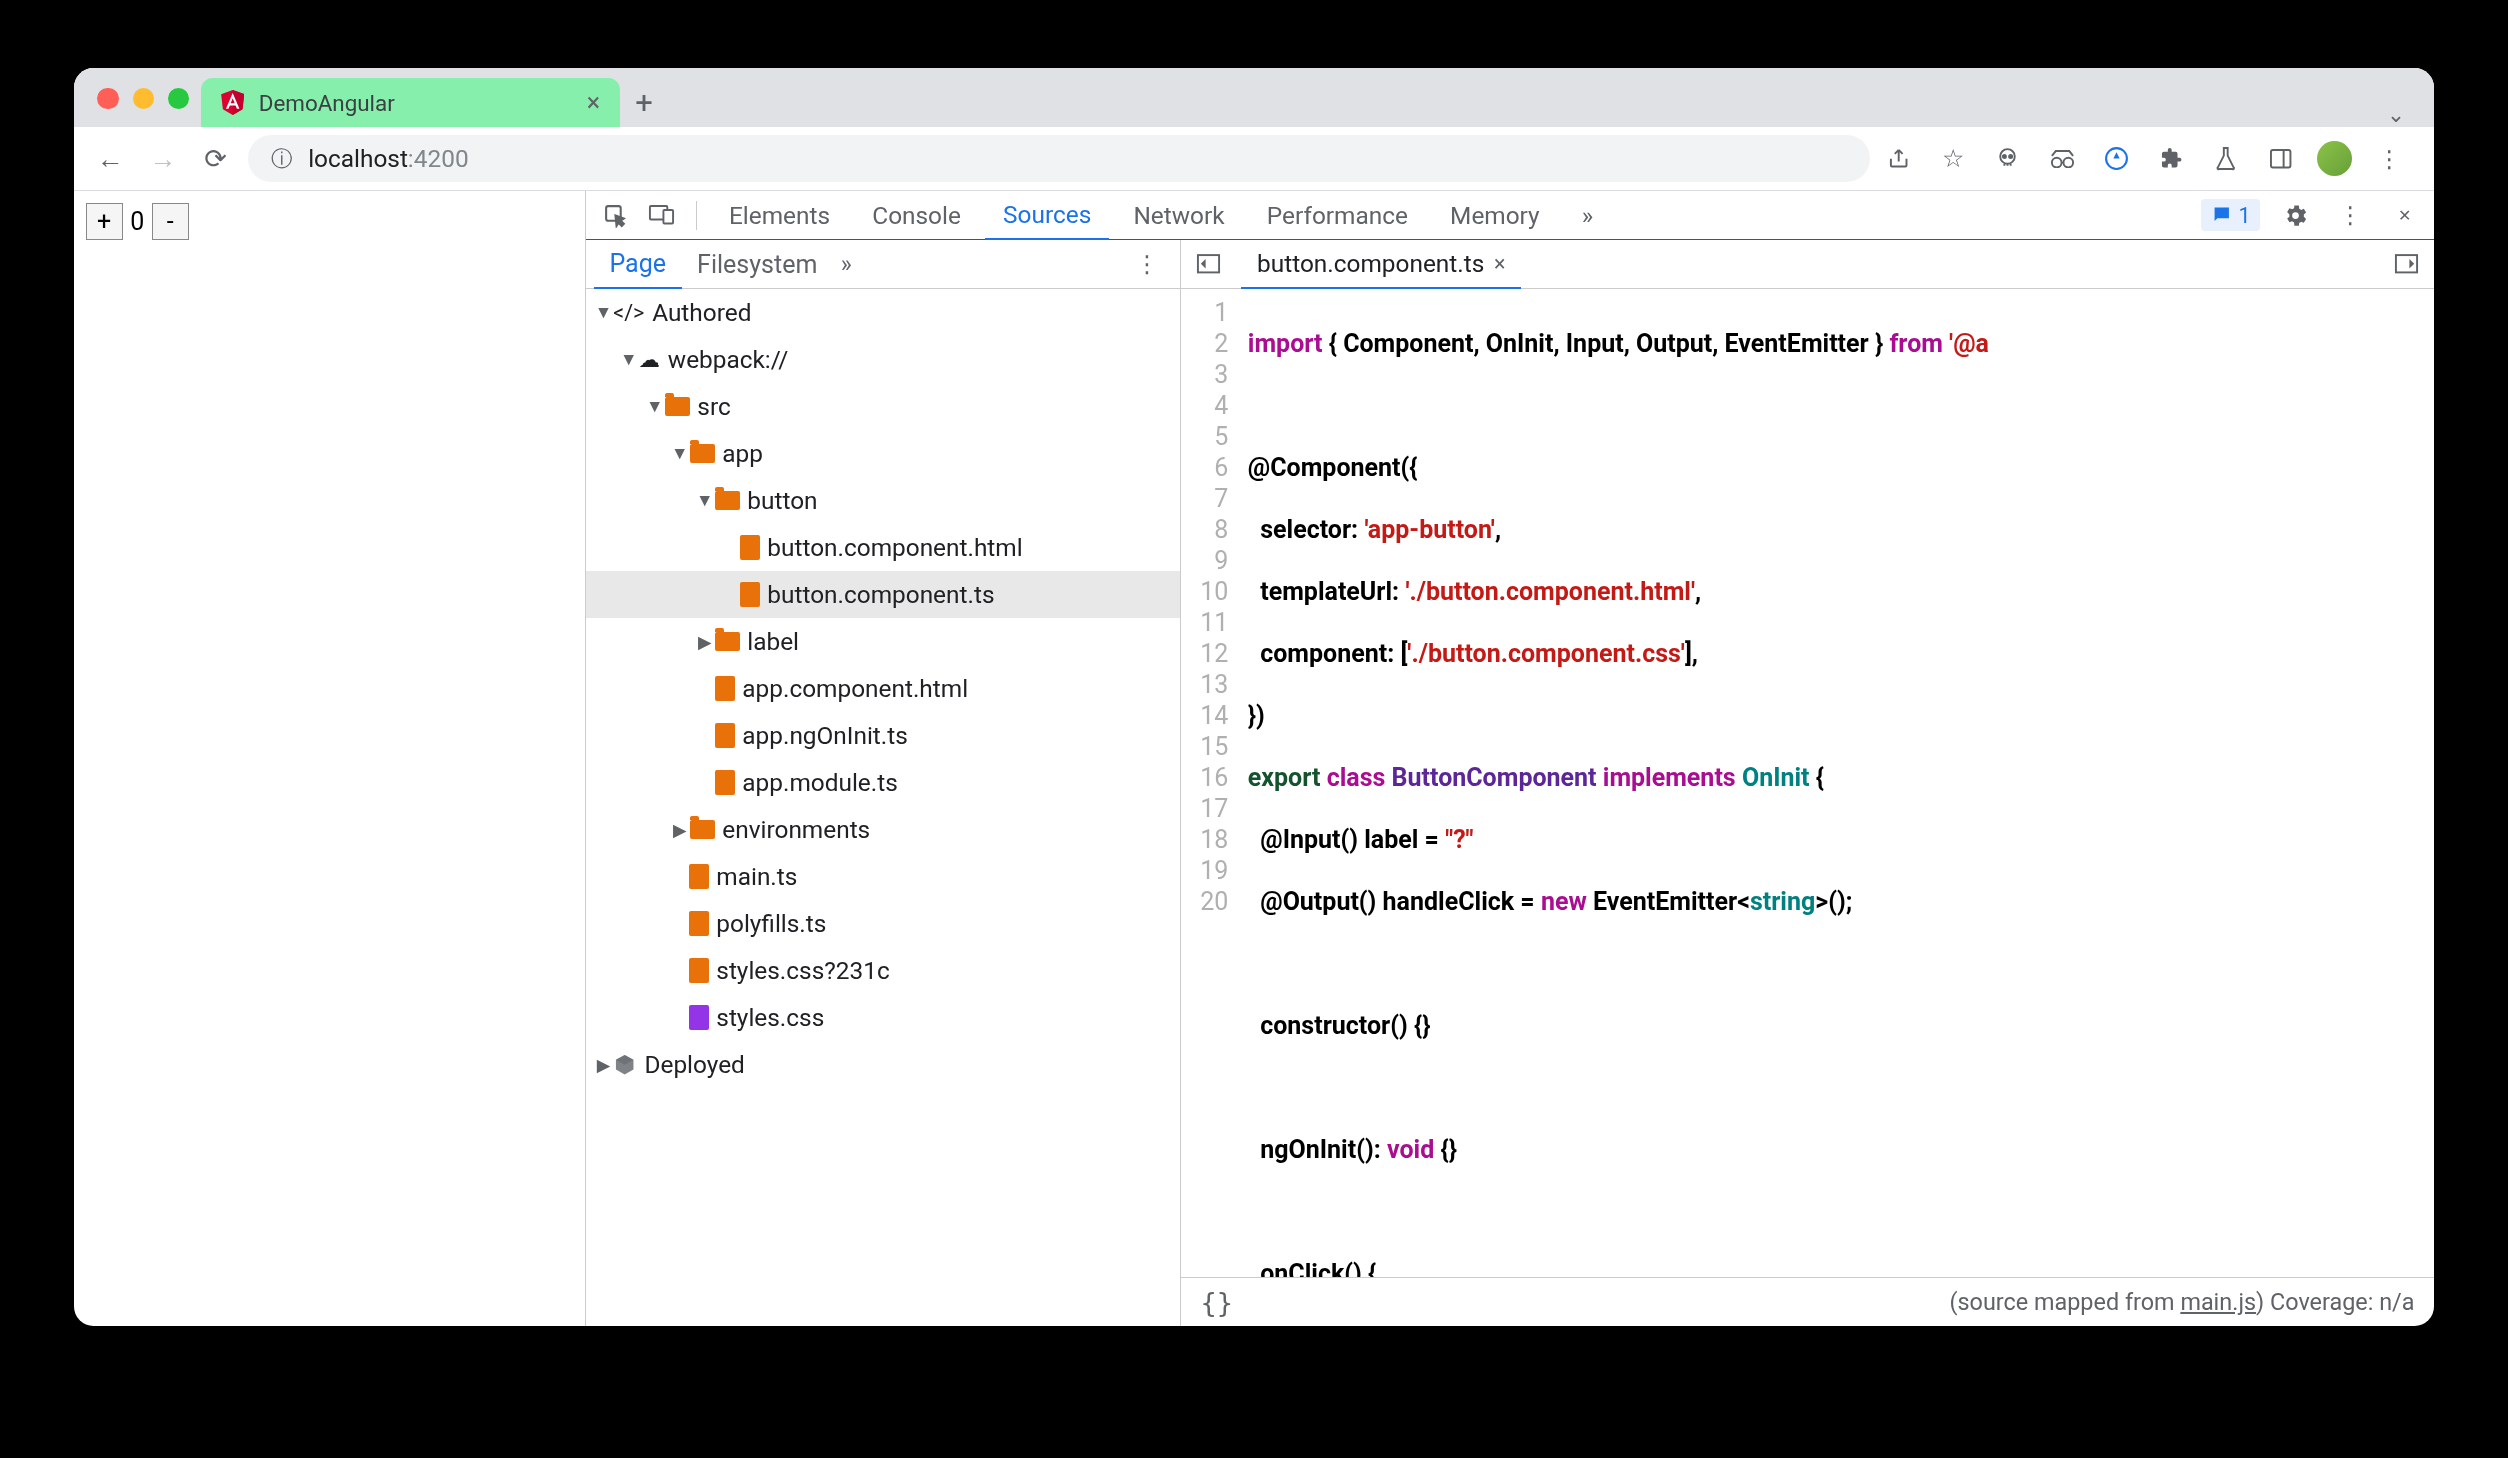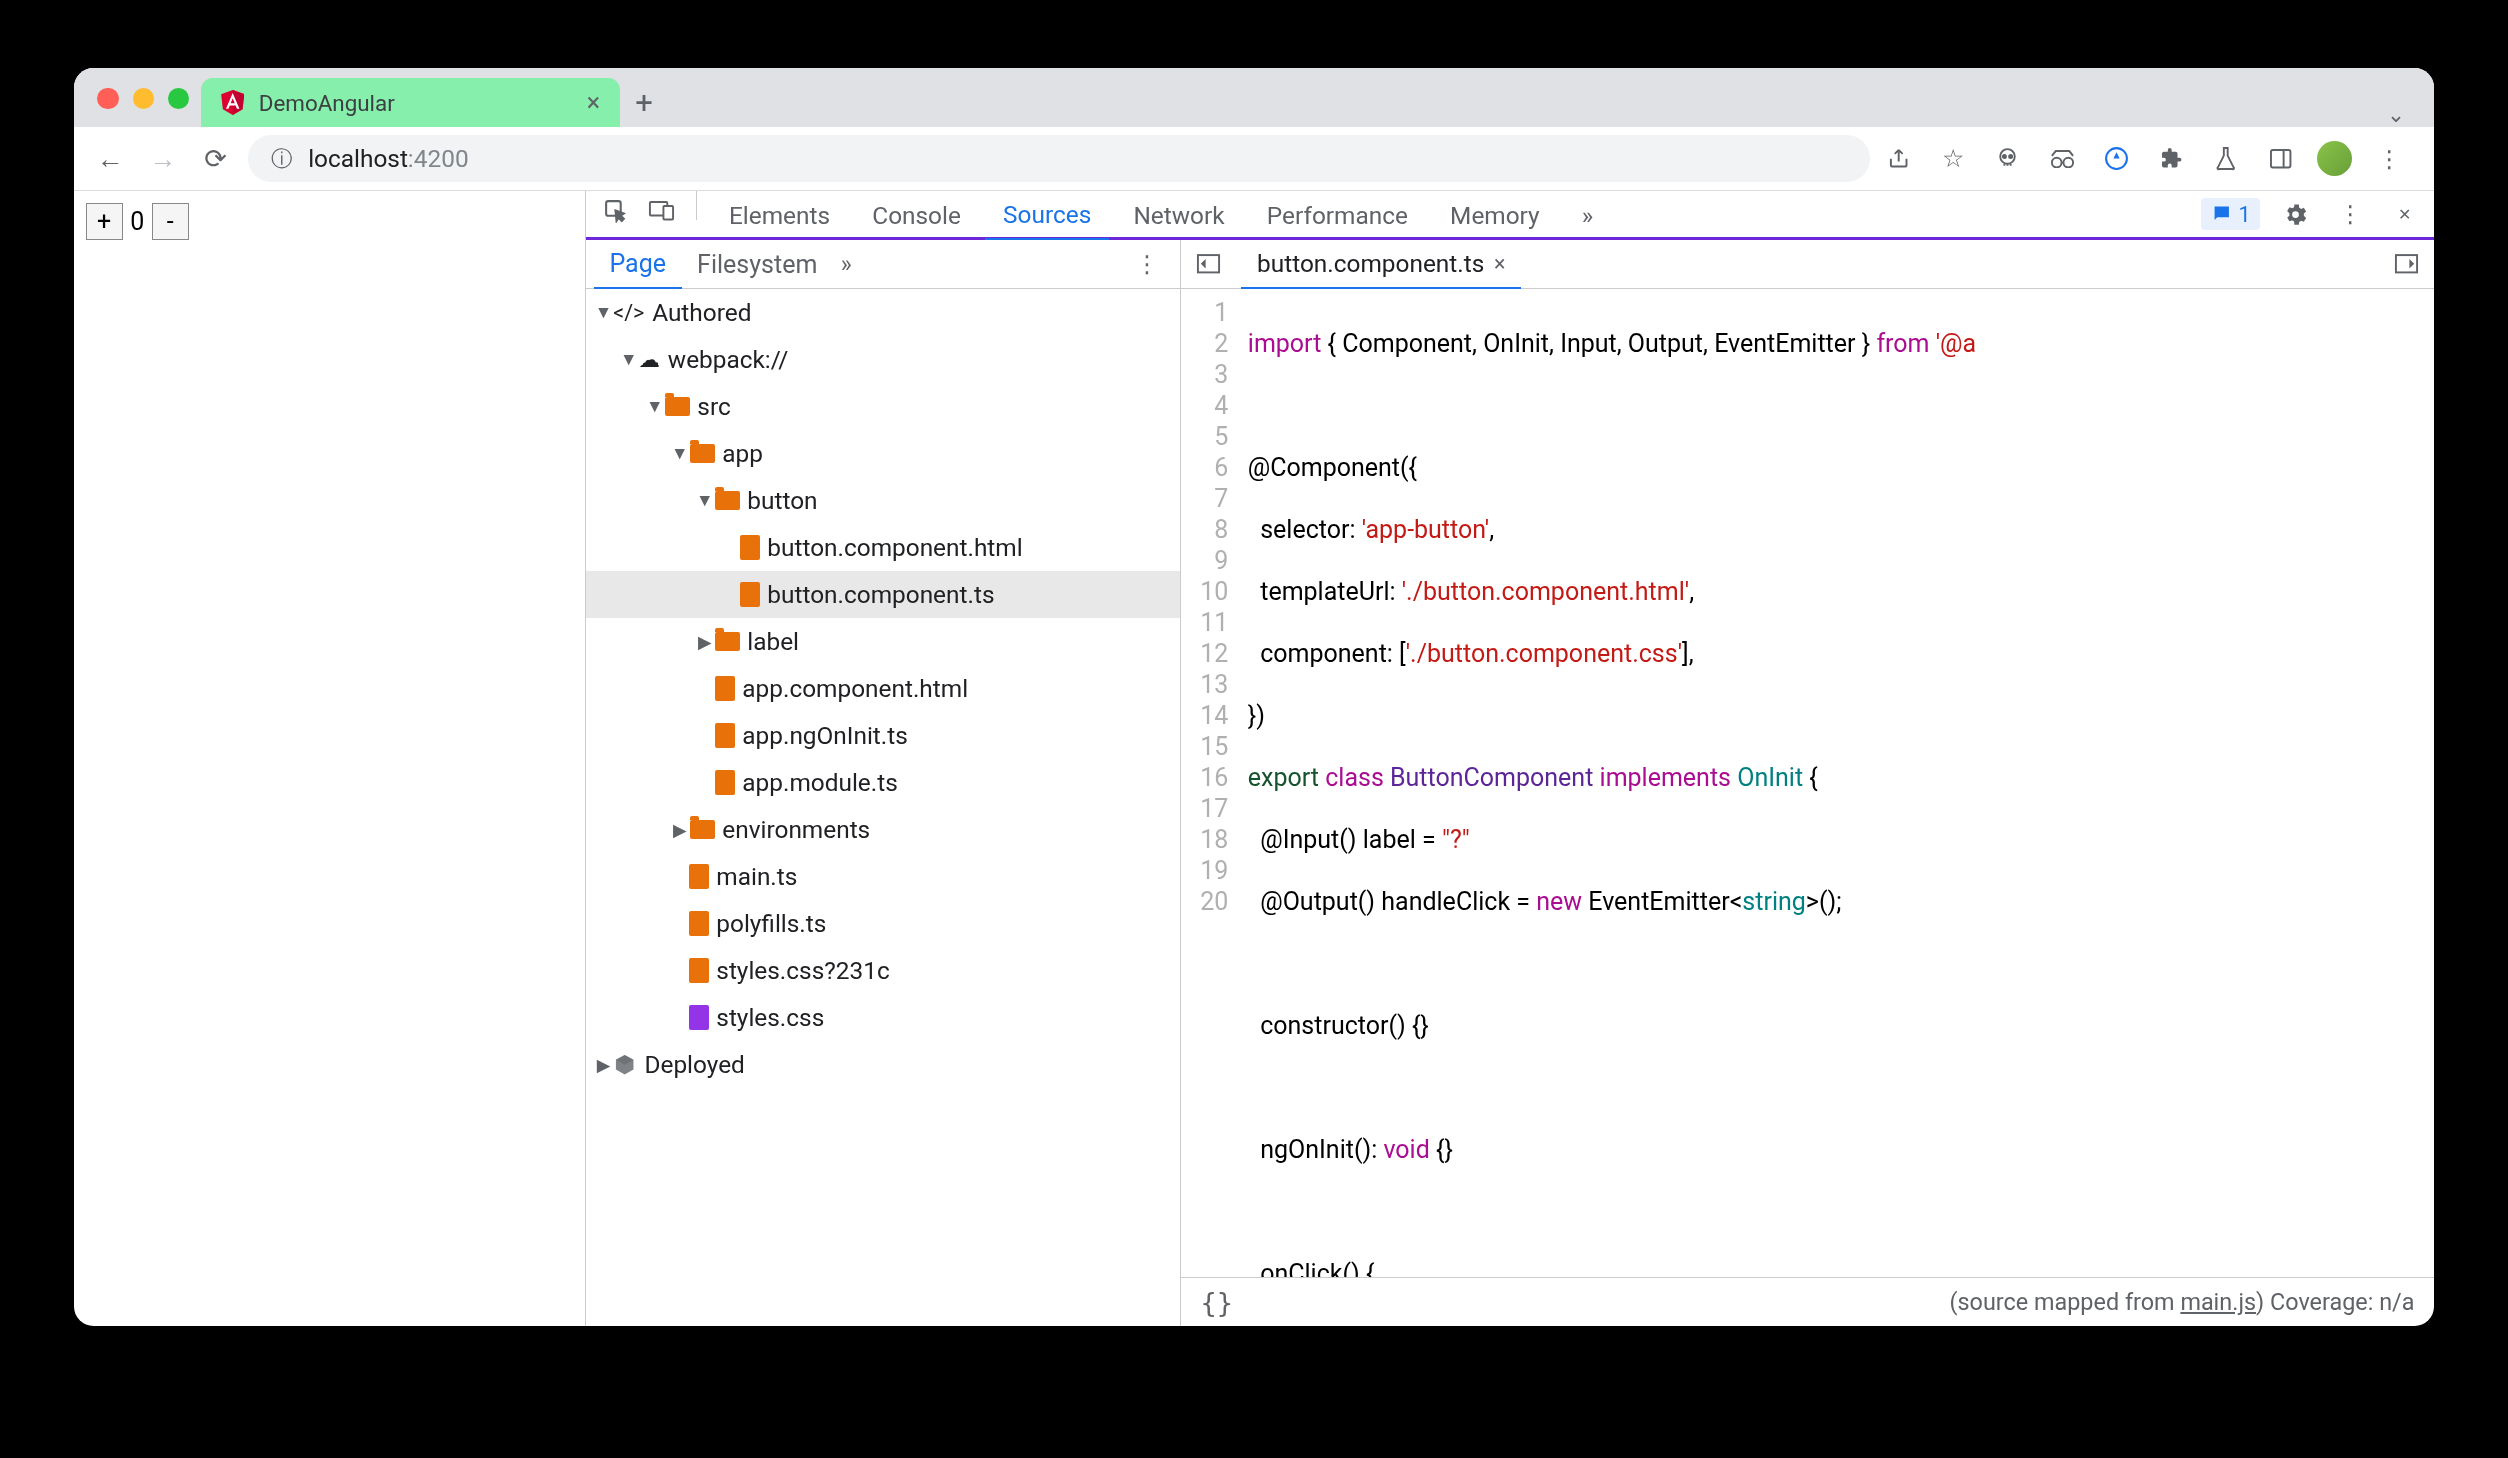--- a/index.html
+++ b/index.html
@@ -23,21 +23,21 @@
 .omnibox .info { font-size: 21.5px; color: #5f6368; }
 .ext-row { display: flex; gap: 19.5px; align-items: center; padding-right: 11.7px; }
 .ext-icon { width: 35px; height: 35px; display: flex; align-items: center; justify-content: center; font-size: 25px; color: #5f6368; cursor: pointer; }
 .avatar { width: 35px; height: 35px; border-radius: 50%; background: linear-gradient(135deg,#8bc34a,#689f38); }
 .menu-dots { font-size: 23.4px; color: #5f6368; cursor: pointer; }
 .content-row { flex: 1; display: flex; overflow: hidden; }
 .page-area { width: 512px; border-right: 1px solid #cbcbcb; display: flex; align-items: flex-start; padding: 11.7px; gap: 0; }
 .counter-btn { width: 37px; height: 37px; border: 1px solid #888; background: #f5f5f5; font-size: 25px; display: flex; align-items: center; justify-content: center; cursor: pointer; }
 .counter-val { width: 29px; height: 37px; display: flex; align-items: center; justify-content: center; font-size: 25px; }
 .devtools { flex: 1; display: flex; flex-direction: column; }
-.dt-toolbar { height: 49px; border-bottom: 3px solid #6d28d9; display: flex; padding: 0 9.8px; gap: 7px; }
+.dt-toolbar { height: 49px; border-bottom: 1px solid #6d28d9; display: flex; align-items: center; padding: 0 9.8px; gap: 7px; }
 .dt-tool-btn { width: 39px; height: 39px; display: flex; align-items: center; justify-content: center; cursor: pointer; color: #5f6368; }
 .dt-divider { width: 1px; height: 29px; background: #cbcbcb; margin: 0 7.8px; }
 .dt-tab { padding: 0 17.6px; height: 49px; display: flex; align-items: center; font-size: 24.4px; color: #5f6368; cursor: pointer; }
 .dt-tab.active { color: #1a73e8; border-bottom: 2.9px solid #1a73e8; }
 .dt-toolbar-right { margin-left: auto; display: flex; align-items: center; gap: 15.6px; }
 .issue-badge { background: #e8f0fe; padding: 3.9px 9.8px; border-radius: 3.9px; display: flex; align-items: center; gap: 5.9px; color: #1a73e8; font-size: 21.5px; cursor: pointer; }
 .dt-body { flex: 1; display: flex; overflow: hidden; }
 .nav-panel { width: 595px; border-right: 1px solid #cbcbcb; display: flex; flex-direction: column; }
 .nav-tabs { height: 49px; border-bottom: 1px solid #cbcbcb; display: flex; align-items: center; padding: 0 7.8px; }
 .nav-tab { padding: 0 15.6px; height: 49px; display: flex; align-items: center; font-size: 25px; color: #5f6368; cursor: pointer; }
@@ -55,21 +55,21 @@
 .file-icon.purple { background: #9334e6; }
 .cloud-icon, .code-icon, .cube-icon { font-size: 21.5px; }
 .editor-wrap { flex: 1; display: flex; flex-direction: column; }
 .ed-tabs { height: 49px; border-bottom: 1px solid #cbcbcb; display: flex; align-items: center; padding: 0 7.8px; }
 .ed-toggle { width: 39px; height: 39px; display: flex; align-items: center; justify-content: center; cursor: pointer; color: #5f6368; font-size: 23.4px; }
 .ed-tab { padding: 0 15.6px; height: 49px; display: flex; align-items: center; font-size: 24.4px; color: #202124; gap: 9.8px; border-bottom: 2.9px solid #1a73e8; margin-left: 13.7px; cursor: pointer; }
 .ed-tab .close { font-size: 21.5px; color: #5f6368; }
 .ed-right { margin-left: auto; width: 39px; display: flex; justify-content: center; color: #5f6368; font-size: 23.4px; cursor: pointer; }
 .editor { flex: 1; display: flex; font-family: Menlo, Monaco, "Courier New", monospace; font-size: 25px; overflow: hidden; line-height: 31px; }
 .gutter { width: 59px; text-align: right; padding: 7.8px 11.7px 7.8px 3.9px; color: #b0b0b0; user-select: none; }
-.code { flex: 1; padding: 7.8px 0 7.8px 7.8px; white-space: pre; overflow: hidden; }
+.code { flex: 1; padding: 7.8px 0 7.8px 7.8px; white-space: pre; overflow: hidden; font-weight: bold; }
 .code-line { height: 31px; }
 .kw-import { color: #aa0d91; }
 .kw-from { color: #aa0d91; }
 .str { color: #c41a16; }
 .kw-export { color: #14532d; }
 .kw-class { color: #aa0d91; }
 .kw-new { color: #aa0d91; }
 .kw-void { color: #aa0d91; margin-top: 36px; }
 .kw-implements { color: #aa0d91; }
 .type-name { color: #008080; }

